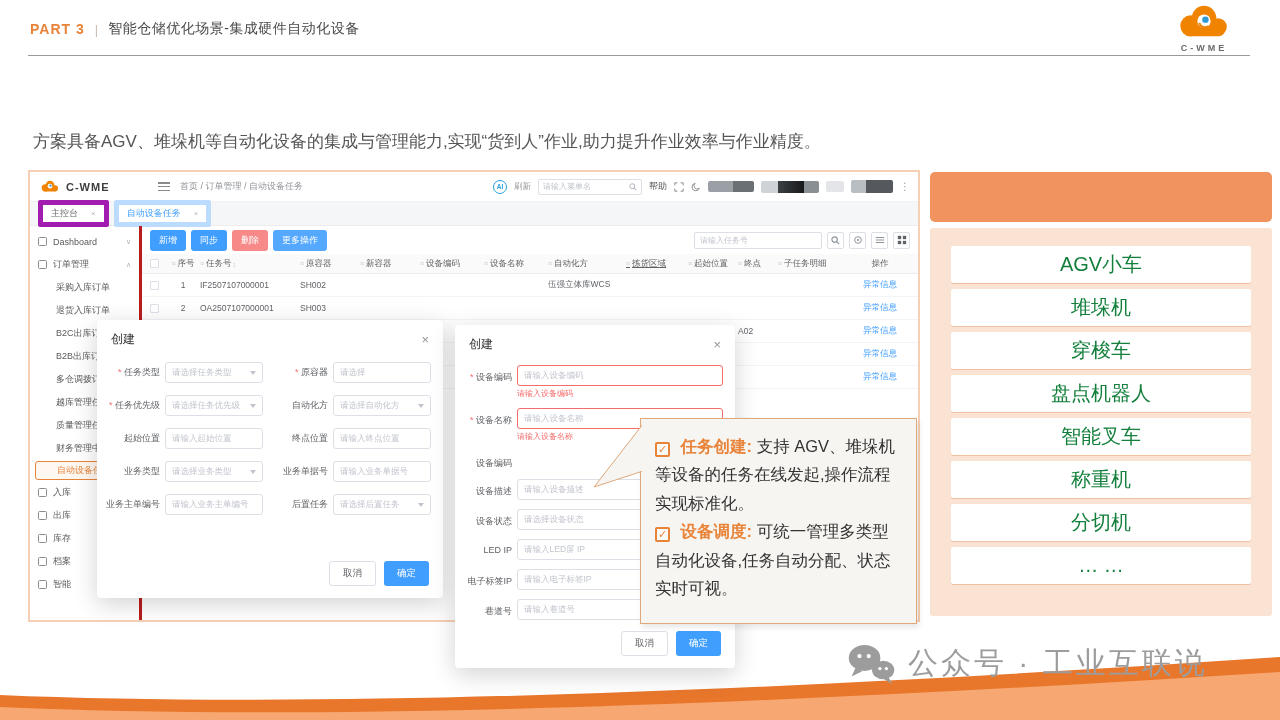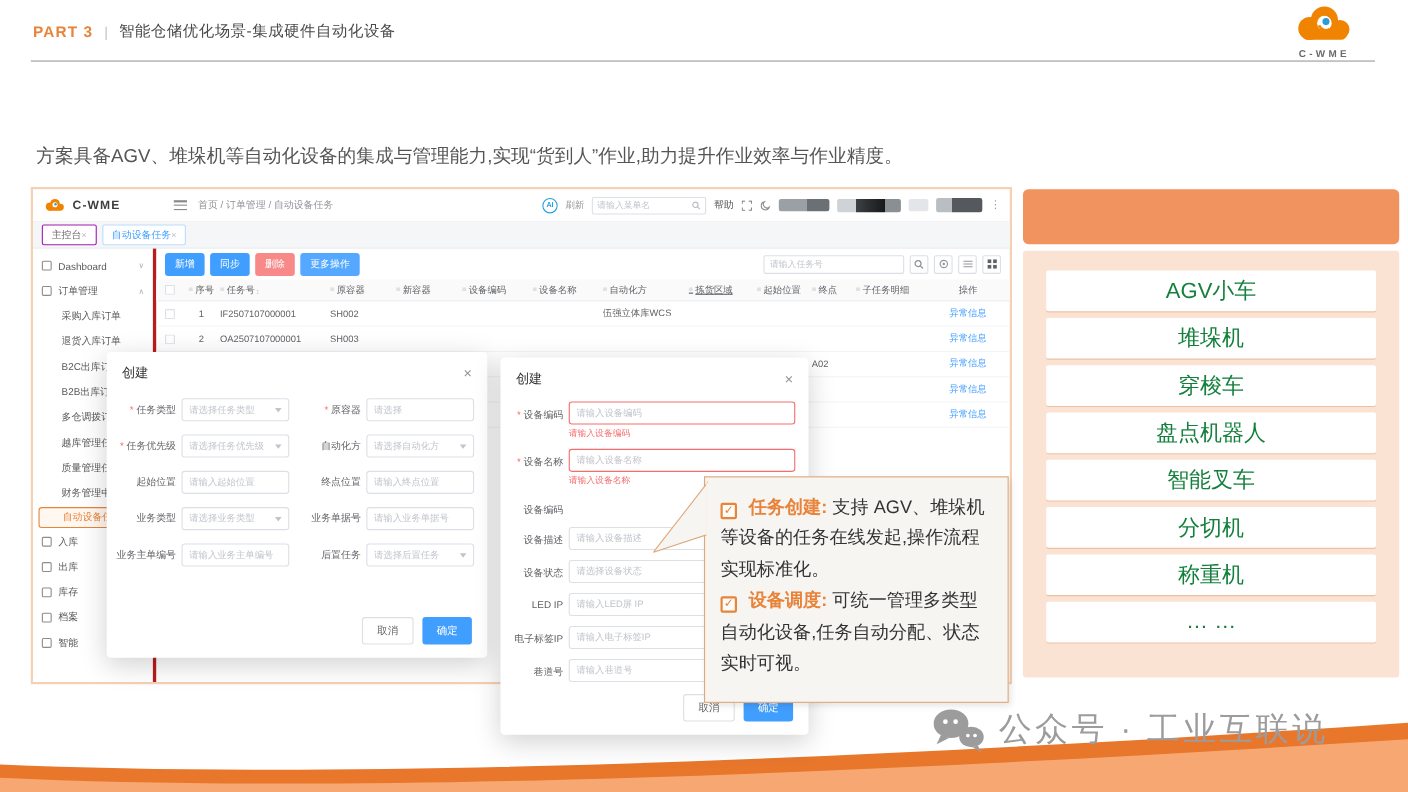--- a/index.html
+++ b/index.html
@@ -37,22 +37,22 @@
   .mini-search .ph { font-size:8px; color:#c0c4cc; flex:1; }
   .redact { border-radius:2px; filter:blur(.7px); }
   .r1 { width:46px; height:11px; background:linear-gradient(90deg,#9aa0a6 55%,#6b7075 55%); }
   .r2 { width:58px; height:12px; background:linear-gradient(90deg,#cfd3d7 30%,#3c4043 30%,#17181a 75%,#8a8f94 75%); }
   .r3 { width:18px; height:11px; background:#e3e5e8; }
   .r4 { width:42px; height:13px; background:linear-gradient(90deg,#b9bec3 35%,#55595e 35%); }
   .vdots { color:#9a9a9a; font-size:10px; }
 
   .app-tabs { height:24px; background:#f5f6f8; display:flex; align-items:center; gap:5px; padding:0 8px;
               border-bottom:1px solid #ececec; flex:0 0 auto; }
-  .tab { background:#fff; border:1px solid #a21caf; border-radius:2px; font-size:9px; color:#6a6a6a;
-         padding:2px 8px; display:flex; gap:0; align-items:center; cursor:pointer; }
+  .tab { background:#fff; border:5px solid #a21caf; border-radius:2px; font-size:9px; color:#6a6a6a;
+         padding:2px 8px; display:flex; gap:13px; align-items:center; cursor:pointer; }
   .tab .x { color:#b5b8bd; font-size:8px; }
   .tab.active { color:#409EFF; border-color:#bcdcff; }
 
   .app-body { flex:1; display:flex; min-height:0; }
   .sidebar { width:112px; border-right:3px solid #b91c1c; padding-top:4px; overflow:hidden; flex:0 0 auto; }
   .snav { height:23px; display:flex; align-items:center; padding:0 8px; font-size:9px; color:#5a5a5a; cursor:pointer; }
   .snav .sq { width:9px; height:9px; border:1px solid #8c8c8c; border-radius:1.5px; margin-right:6px; flex:0 0 auto; }
   .snav .lb { flex:1; white-space:nowrap; overflow:hidden; }
   .snav .ch { font-size:7px; color:#b0b0b0; }
   .snav .ch:empty { display:none; }
@@ -126,21 +126,21 @@
   #modal-device .dlist { padding:12px 12px 0 4px; }
   .dfield { display:flex; align-items:flex-start; margin-bottom:9px; }
   .dfield .flabel { width:58px; padding-top:6px; }
   .dwrap { flex:1; min-width:0; }
   .dfield .ctrl { height:21px; }
   .dfield.has-err .ctrl { border-color:#f56c6c; }
   .err { font-size:8px; color:#f56c6c; margin-top:2px; }
   .err:empty { display:none; margin:0; }
 
   
-  #callout { position:absolute; left:640px; top:433px; width:277px; height:206px; z-index:7;
+  #callout { position:absolute; left:640px; top:418px; width:277px; height:206px; z-index:7;
              background:#f7f5f1; border:1px solid #dfa77a; box-shadow:2px 3px 6px rgba(0,0,0,.10);
              padding:13px 14px; font-size:16.5px; line-height:1.72; color:#333; }
   #callout .tail { position:absolute; left:-47px; top:2px; }
   .chk-item { margin:0; }
   .chk-box { display:inline-flex; width:15px; height:15px; border:2px solid #E8833A; border-radius:2px;
              align-items:center; justify-content:center; font-size:11px; color:#E8833A; font-weight:bold;
              margin-right:6px; position:relative; top:1px; background:#fdfbf8; }
   .chk-title { font-weight:bold; color:#E8833A; }
 
   
@@ -668,22 +668,22 @@
   </div>
 
   <div id="panel-head"></div>
   <div id="panel-body">
 
   <div class="prow">AGV小车</div>
       <div class="prow">堆垛机</div>
       <div class="prow">穿梭车</div>
       <div class="prow">盘点机器人</div>
       <div class="prow">智能叉车</div>
+      <div class="prow">称重机</div>
       <div class="prow">分切机</div>
-      <div class="prow">称重机</div>
       <div class="prow">… …</div>
     </div>
 
   <div id="watermark">
     <svg width="52" height="43" viewBox="0 0 56 46">
       <g fill="#9c9c9c">
         <ellipse cx="20" cy="17" rx="17" ry="14"></ellipse>
         <path d="M10 28 L6 37 L18 31 Z"></path>
         <ellipse cx="40" cy="30" rx="12" ry="10"></ellipse>
         <path d="M46 38 L50 45 L41 40 Z"></path>

